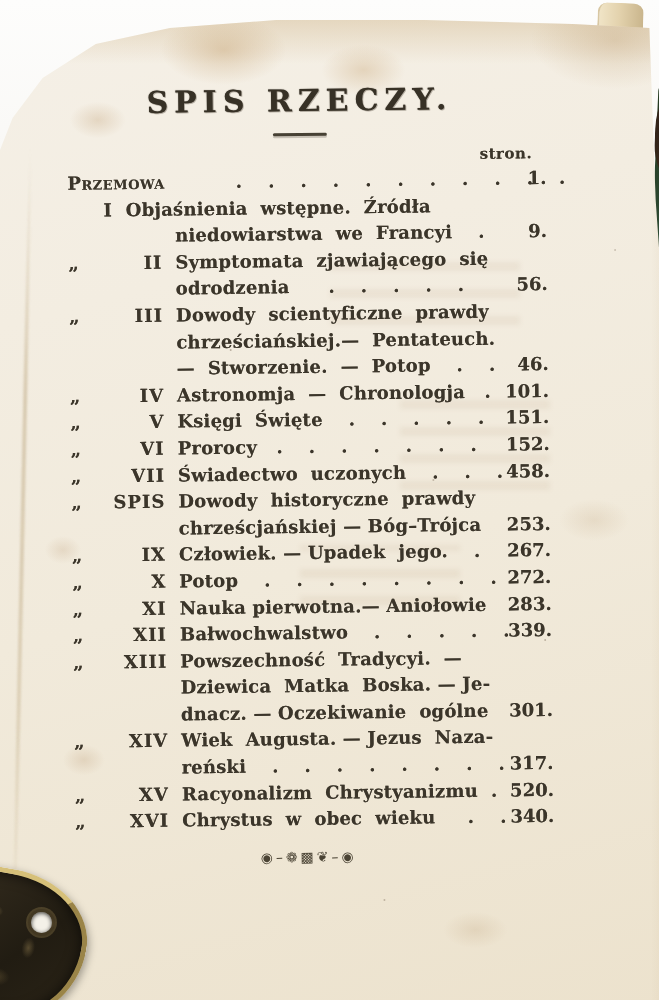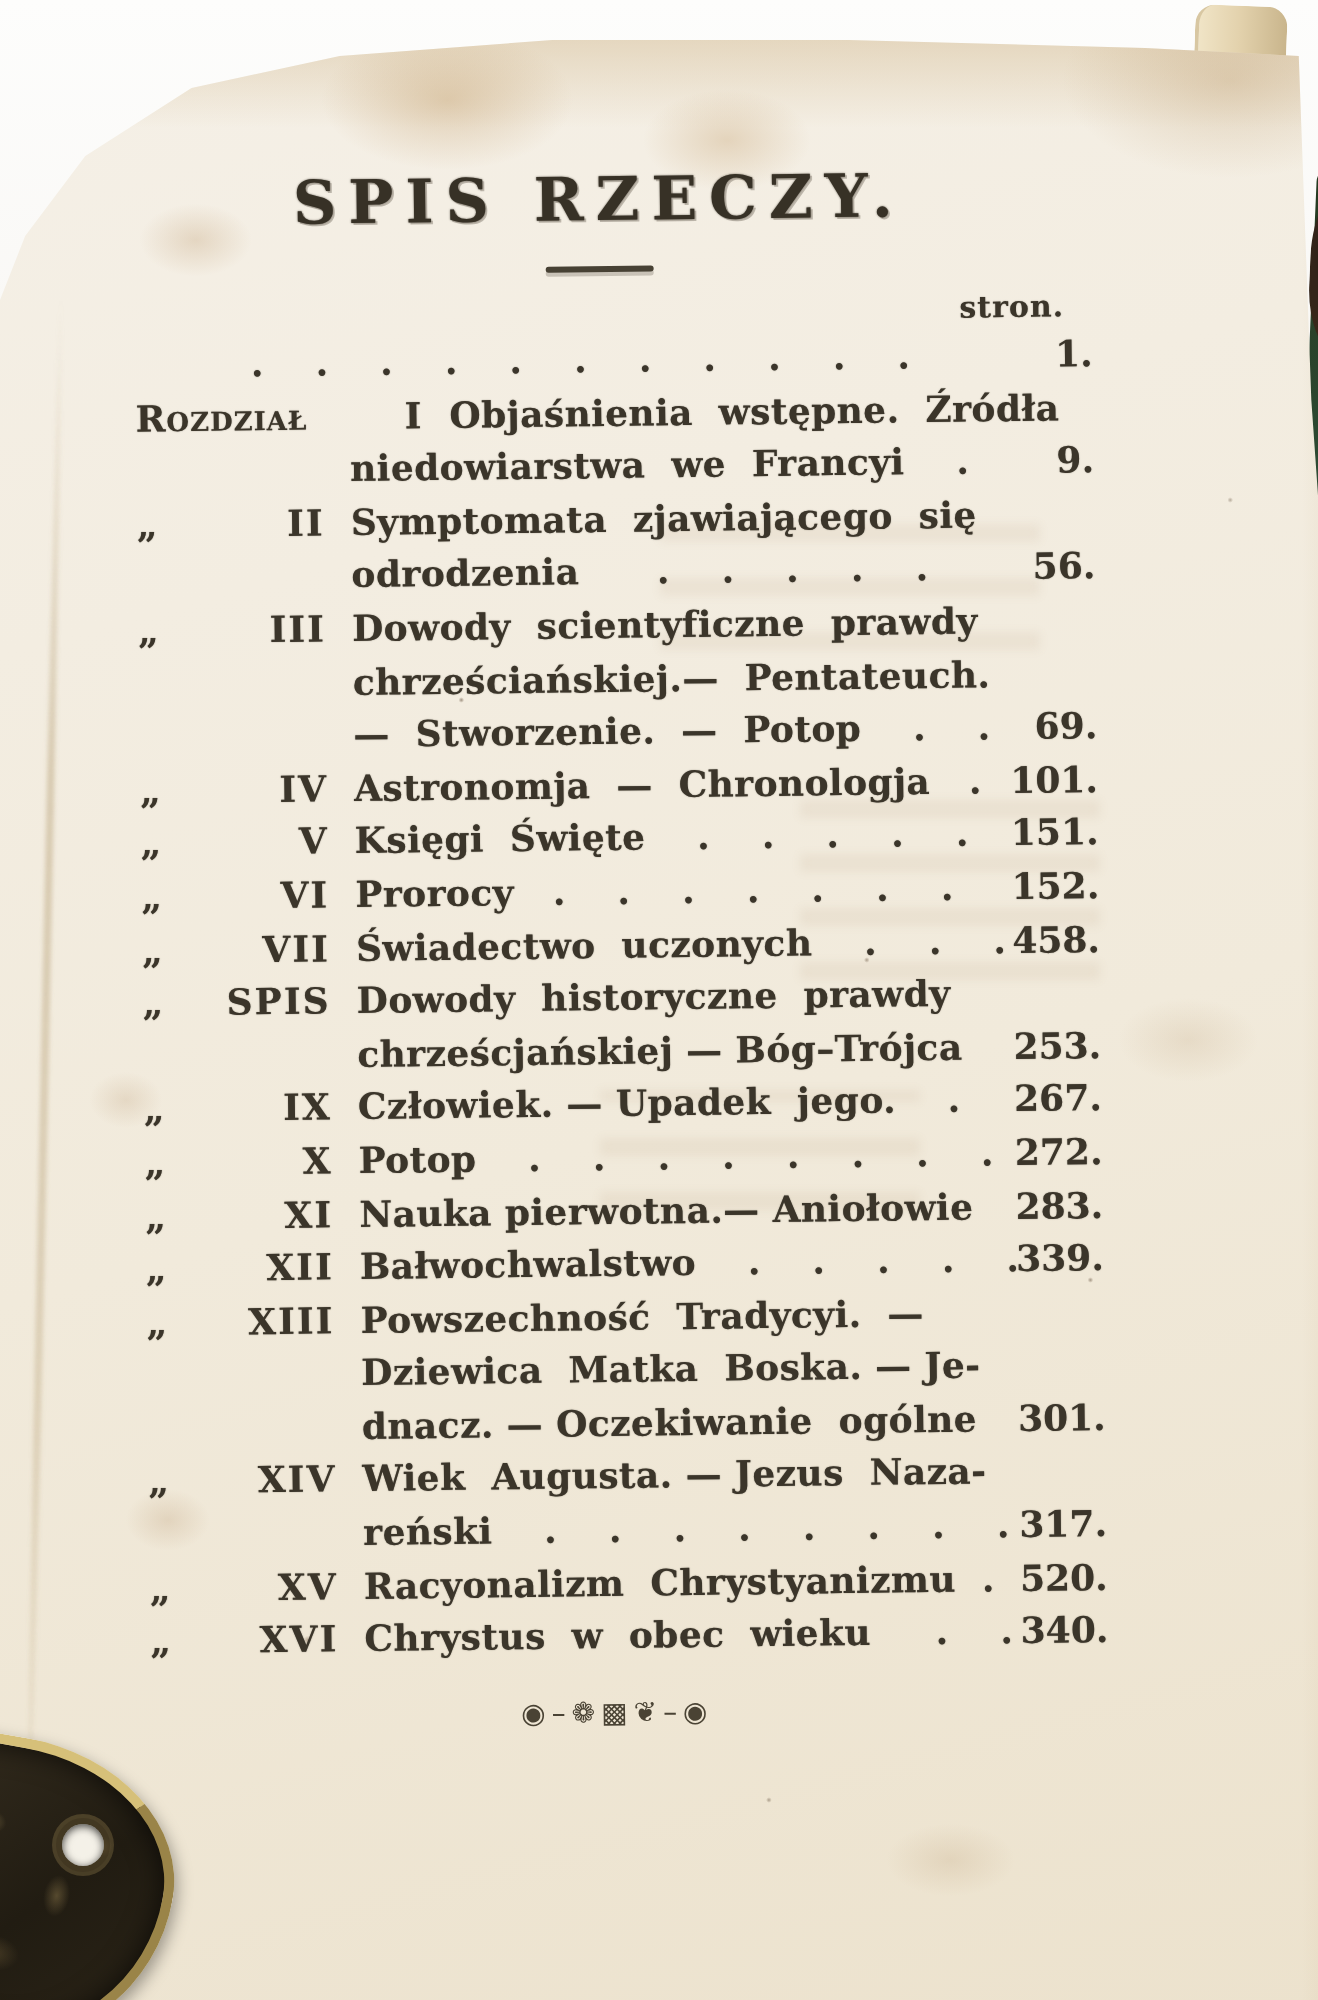--- a/index.html
+++ b/index.html
@@ -125,27 +125,27 @@
     <div class="ghost g1"></div>
     <div class="ghost g2"></div>
     <div class="ghost g3"></div>
 
     <div class="content">
       <div class="title">SPIS RZECZY.</div>
       <div class="rule"></div>
       <div class="stron">stron.</div>
       <div class="rows">
   <div class="t-row">
+    <span class="t-label">Przemowa</span>
     <span class="t-num"></span>
     <span class="t-text">.    .    .    .    .    .    .    .    .    .    .</span>
     <span class="t-page">1.</span>
   </div>
 
   <div class="t-row">
-    <span class="t-label">Rozdział</span>
     <span class="t-num">I</span>
     <span class="t-text">Objaśnienia  wstępne.  Źródła</span>
     <span class="t-page"></span>
   </div>
 
   <div class="t-row">
     <span class="t-label"></span>
     <span class="t-num"></span>
     <span class="t-text">niedowiarstwa  we  Francyi    .</span>
     <span class="t-page">9.</span>
@@ -176,21 +176,21 @@
     <span class="t-label"></span>
     <span class="t-num"></span>
     <span class="t-text">chrześciańskiej.—  Pentateuch.</span>
     <span class="t-page"></span>
   </div>
 
   <div class="t-row">
     <span class="t-label"></span>
     <span class="t-num"></span>
     <span class="t-text">—  Stworzenie.  —  Potop    .    .</span>
-    <span class="t-page">69.</span>
+    <span class="t-page">46.</span>
   </div>
 
   <div class="t-row">
     <span class="t-label">„</span>
     <span class="t-num">IV</span>
     <span class="t-text">Astronomja  —  Chronologja   .</span>
     <span class="t-page">101.</span>
   </div>
 
   <div class="t-row">

